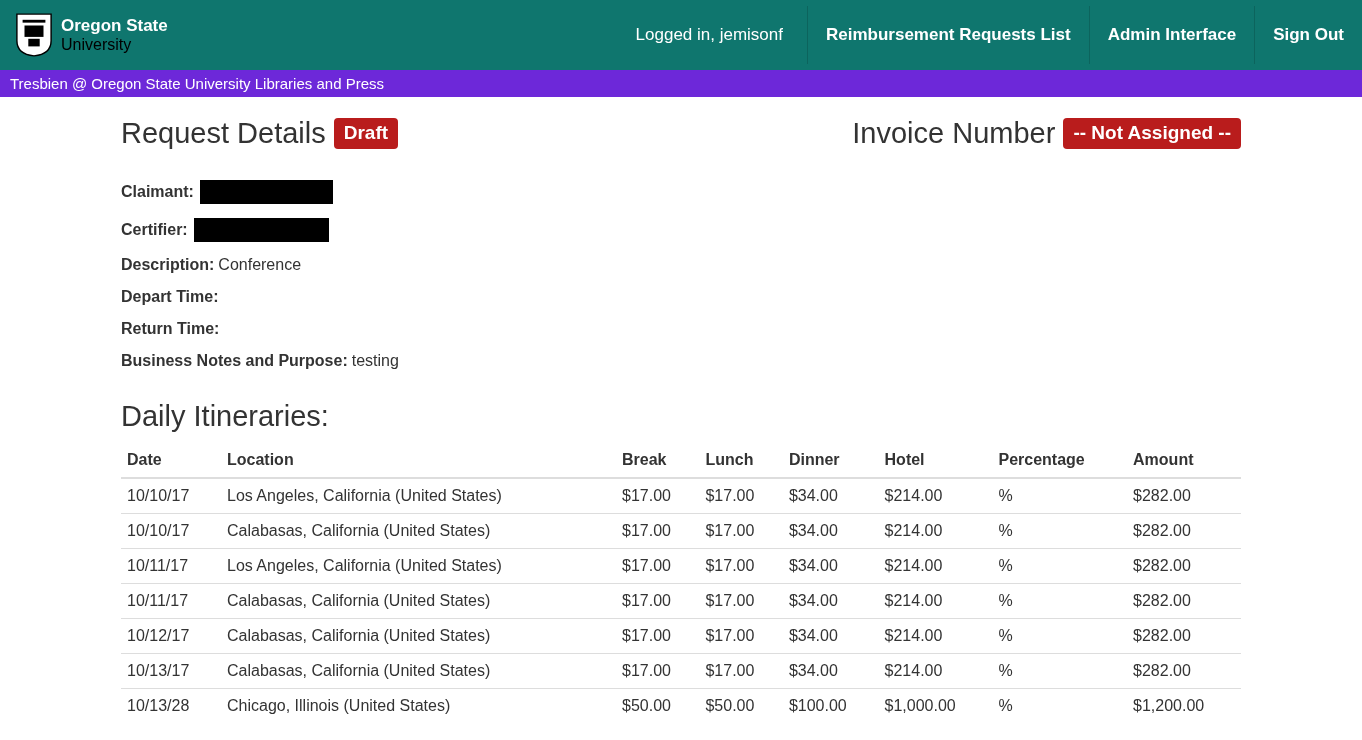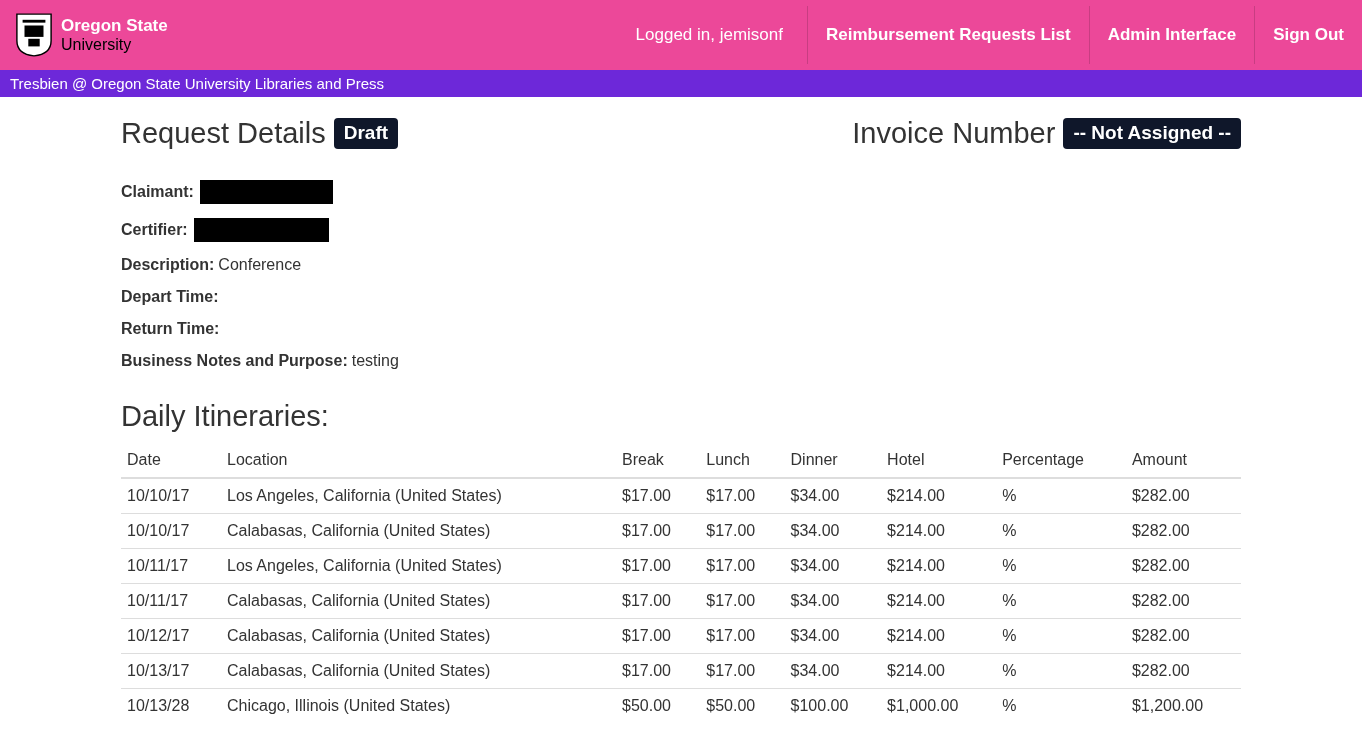--- a/index.html
+++ b/index.html
@@ -1,19 +1,19 @@
 <!DOCTYPE html>
 <html><head>
 <meta charset="utf-8">
 <style>
   * { box-sizing: border-box; margin: 0; padding: 0; }
   body { font-family: "Helvetica Neue", Helvetica, Arial, sans-serif; font-size: 15px; color: #333; background: #fff; }
   
   .top-header {
-    background: #ec4899;
+    background: #0f766e;
     height: 70px;
     display: flex;
     align-items: center;
     justify-content: space-between;
     padding-left: 15px;
   }
   .logo {
     display: flex;
     align-items: center;
     color: white;
@@ -77,21 +77,21 @@
   
   h1, h2.page-h {
     font-size: 29px;
     font-weight: 500;
     display: flex;
     align-items: center;
     gap: 8px;
   }
   
   .badge {
-    background: #0f172a;
+    background: #b91c1c;
     color: white;
     font-size: 19px;
     font-weight: bold;
     padding: 3px 10px;
     border-radius: 4px;
     line-height: 1.3;
   }
   
   .details {
     margin-bottom: 30px;
@@ -116,21 +116,21 @@
     margin: 30px 0 10px 0;
   }
   
   table {
     width: 100%;
     border-collapse: collapse;
     font-size: 16px;
   }
   th {
     text-align: left;
-    font-weight: normal;
+    font-weight: bold;
     padding: 8px 6px;
     border-bottom: 2px solid #ddd;
   }
   td {
     padding: 8px 6px;
     border-top: 1px solid #ddd;
   }
   .col-date { width: 100px; }
   .col-loc { width: 395px; }
 </style>

